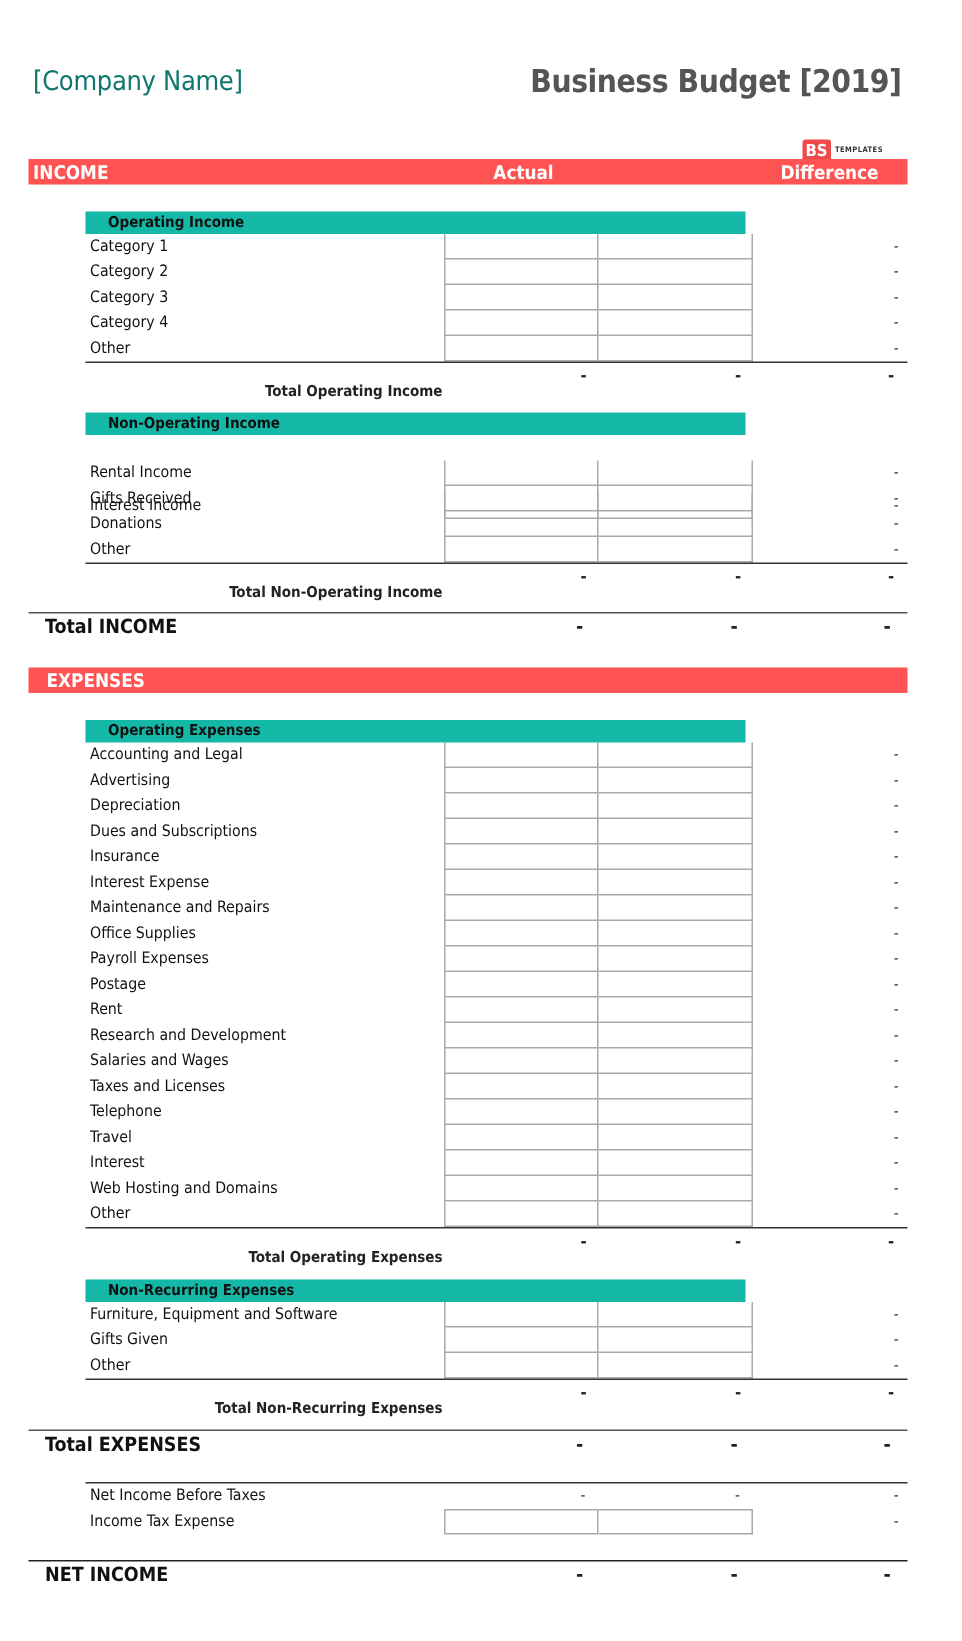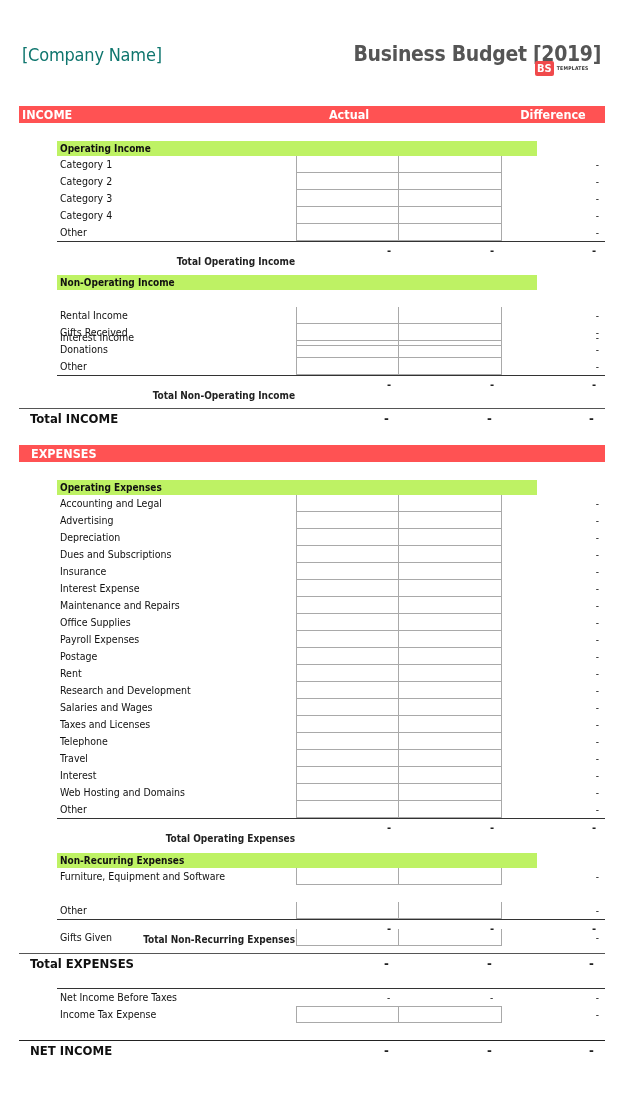--- a/index.html
+++ b/index.html
@@ -1,29 +1,29 @@
 <!DOCTYPE html>
 <html><head>
 <meta charset="utf-8">
 <style>
   html, body { margin:0; padding:0; background:#ffffff; }
   body { width:641px; height:1094px; position:relative; overflow:hidden;
          font-family:"DejaVu Sans Condensed","DejaVu Sans", sans-serif; color:#222; }
   .abs { position:absolute; }
   .company { left:22px; top:44px; font-size:18px; color:#0f766e; letter-spacing:-0.2px; }
   .title { right:40px; top:42px; font-size:21px; font-weight:bold; color:#555; letter-spacing:-0.3px; }
-  .logo { left:535px; top:60px; height:16px; display:flex; align-items:center; gap:3px; }
+  .logo { left:535px; top:92px; height:16px; display:flex; align-items:center; gap:3px; }
   .logo-mark { background:#f0494b; color:#fff; font-weight:bold; font-size:11px; padding:0 2px; line-height:15px; border-radius:2px; }
   .logo-text { font-size:5px; font-weight:bold; color:#333; letter-spacing:0.3px; }
 
   .band { left:19px; width:586px; height:17px; background:#ff5253; color:#fff; font-weight:bold; font-size:12.5px; line-height:17px; }
   .band .lbl { position:absolute; top:0; }
   .band .col { position:absolute; top:0; text-align:center; width:100px; }
 
-  .sect-hdr { left:57px; width:480px; height:15px; background:#bef264; color:#111; font-weight:bold; font-size:10px; line-height:15px; padding-left:3px; box-sizing:border-box; }
+  .sect-hdr { left:57px; width:440px; height:15px; background:#14b8a6; color:#111; font-weight:bold; font-size:10px; line-height:15px; padding-left:15px; box-sizing:border-box; }
 
   .row { left:57px; width:548px; height:17px; }
   .row .lbl { position:absolute; left:3px; top:0; font-size:10.5px; line-height:17px; color:#111; }
   .row .cell { position:absolute; top:0; height:17px; box-sizing:border-box; border-bottom:1px solid #a9a9a9; border-right:1px solid #a9a9a9; }
   .row .cell.a { left:239px; width:103px; border-left:1px solid #a9a9a9; }
   .row .cell.b { left:342px; width:103px; }
   .row .diff { position:absolute; right:6px; top:0; font-size:10px; line-height:17px; }
 
   .total-line { left:57px; width:548px; height:0; border-top:1.5px solid #333; }
   .sub-total { height:17px; left:57px; width:548px; }
@@ -270,21 +270,21 @@
   </div>
   </div>
 <div id="exp-nonrec">
     <div class="abs sect-hdr" style="top:853px;">Non-Recurring Expenses</div>
     <div class="abs row" style="top:868px;">
       <span class="lbl">Furniture, Equipment and Software</span>
       <span class="cell a"></span>
       <span class="cell b"></span>
       <span class="diff">-</span>
     </div>
-    <div class="abs row" style="top:885px;margin-top:44px;">
+    <div class="abs row" style="top:885px;">
       <span class="lbl">Gifts Given</span>
       <span class="cell a"></span>
       <span class="cell b"></span>
       <span class="diff">-</span>
     </div>
     <div class="abs row" style="top:902px;">
       <span class="lbl">Other</span>
       <span class="cell a"></span>
       <span class="cell b"></span>
       <span class="diff">-</span>

